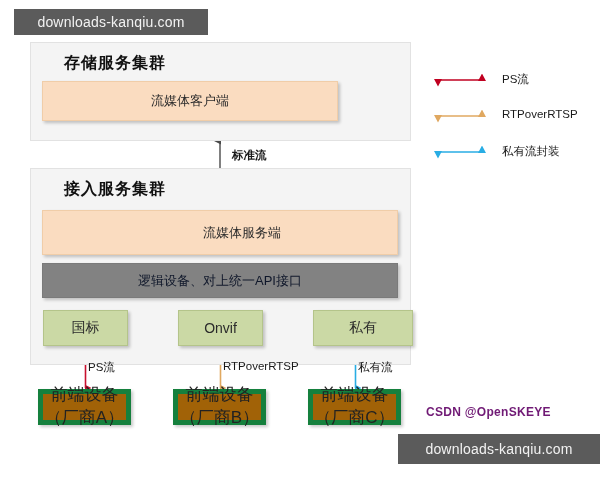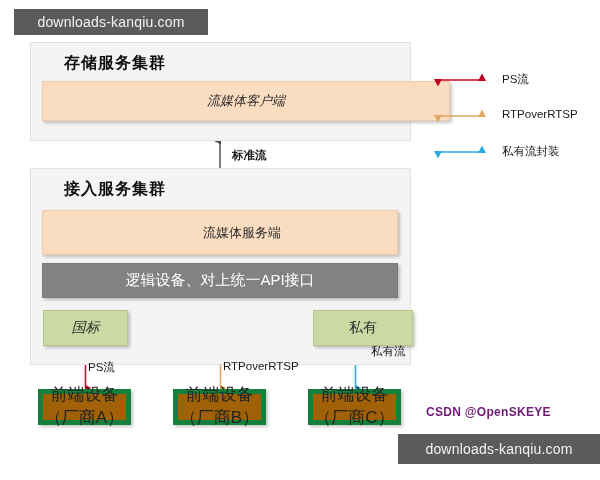--- a/index.html
+++ b/index.html
@@ -90,42 +90,42 @@
   }
   .box-orange {
     background: #fadcc0;
     border: 1px solid #f0cda8;
     color: #2b2b2b;
     font-size: 13px;
   }
   .box-grey {
     background: #828282;
     border: 1px solid #7a7a7a;
-    color: #ffffff;
-    font-size: 15px;
+    color: #0f172a;
+    font-size: 13px;
   }
   .box-green {
     background: #cbd9a5;
     border: 1px solid #b4c48a;
     color: #2b2b2b;
     font-size: 14px;
   }
   .box-device {
     background: #a16207;
     border: 5px solid #15803d;
     color: #222;
     font-size: 17px;
     line-height: 1.35;
   }
 
-  #box-media-client { left: 42px; top: 81px; width: 408px; height: 40px; font-style: italic; }
+  #box-media-client { left: 42px; top: 81px; width: 296px; height: 40px; }
   #box-media-server { left: 42px; top: 210px; width: 356px; height: 45px; padding-left: 44px; }
   #box-api         { left: 42px; top: 263px; width: 356px; height: 35px; }
 
-  #box-proto-0 { left: 43px;  top: 310px; width: 85px; height: 36px; font-style: italic; }
+  #box-proto-0 { left: 43px;  top: 310px; width: 85px; height: 36px; }
   #box-proto-1 { left: 178px; top: 310px; width: 85px; height: 36px; }
   #box-proto-2 { left: 313px; top: 310px; width: 100px; height: 36px; }
 
   #box-dev-0 { left: 38px;  top: 389px; width: 93px; height: 36px; }
   #box-dev-1 { left: 173px; top: 389px; width: 93px; height: 36px; }
   #box-dev-2 { left: 308px; top: 389px; width: 93px; height: 36px; }
 
   
   #arrow-layer {
     position: absolute;
@@ -137,21 +137,21 @@
   
   .arrow-label {
     position: absolute;
     font-size: 11.5px;
     color: #1a1a1a;
     white-space: nowrap;
   }
   #lbl-standard { left: 232px; top: 148px; font-weight: bold; }
   #lbl-flow-0   { left: 88px;  top: 360px; }
   #lbl-flow-1   { left: 223px; top: 360px; }
-  #lbl-flow-2   { left: 358px; top: 344px; margin-left: 13px; }
+  #lbl-flow-2   { left: 358px; top: 360px; }
 
   
   #legend {
     position: absolute;
     left: 424px; top: 62px;
     width: 172px; height: 100px;
   }
   .legend-row {
     position: absolute;
     left: 0;
@@ -219,20 +219,21 @@
   </div>
   <div class="box box-orange" id="box-media-client">流媒体客户端</div>
 
   <div class="cluster" id="cluster-access">
     <div class="cluster-title">接入服务集群</div>
   </div>
   <div class="box box-orange" id="box-media-server">流媒体服务端</div>
   <div class="box box-grey" id="box-api">逻辑设备、对上统一API接口</div>
 
   <div class="box box-green" id="box-proto-0">国标</div>
+  <div class="box box-green" id="box-proto-1">Onvif</div>
   <div class="box box-green" id="box-proto-2">私有</div>
 
   <div class="box box-device" id="box-dev-0">前端设备
 （厂商A）</div>
   <div class="box box-device" id="box-dev-1">前端设备
 （厂商B）</div>
   <div class="box box-device" id="box-dev-2">前端设备
 （厂商C）</div>
 
   <div class="arrow-label" id="lbl-standard">标准流</div>

